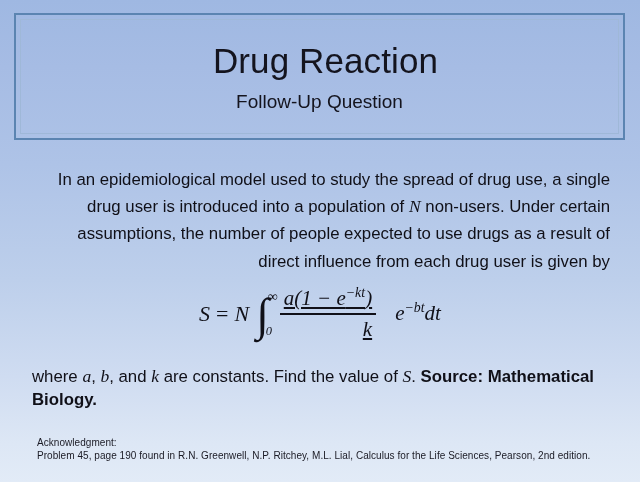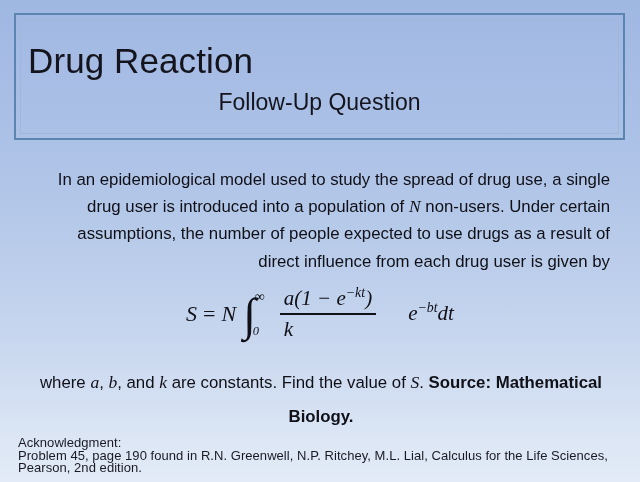--- a/index.html
+++ b/index.html
@@ -48,33 +48,34 @@
     bottom: 4px;
     border: 1px solid #9fb8d8;
     box-sizing: border-box;
     pointer-events: none;
   }
   .title-text {
     position: absolute;
     left: 12px;
     right: 0;
     top: 25px;
+    text-align: center;
     font-size: 35px;
     line-height: 42px;
     color: #14141e;
     font-weight: 400;
     letter-spacing: 0.1px;
   }
   .subtitle-text {
     position: absolute;
     left: 0;
     right: 0;
     top: 75px;
     text-align: center;
-    font-size: 23px;
+    font-size: 19px;
     line-height: 24px;
     color: #14141e;
     font-weight: 400;
   }
 
   
   .body-para {
     position: absolute;
     left: 32px;
     top: 166px;
@@ -147,23 +148,24 @@
   .int-bot {
     display: block;
     font-size: 12.5px;
     line-height: 1;
     font-style: italic;
     padding-left: 0px;
   }
   .frac {
     display: inline-flex;
     flex-direction: column;
-    align-items: flex-start;
-    margin: 0 13px;
+    align-items: flex-end;
+    margin: 0 0;
     vertical-align: middle;
+    text-decoration: underline;
   }
   .frac-num {
     padding: 0 4px 2px 4px;
     font-size: 21px;
     white-space: nowrap;
   }
   .frac-bar {
     width: 100%;
     height: 1.4px;
     background: #101018;
@@ -185,35 +187,34 @@
     font-family: Liberation Serif, serif;
   }
 
   
   .closing {
     position: absolute;
     left: 32px;
     top: 365px;
     width: 578px;
     font-size: 16.8px;
-    line-height: 34px;
+    line-height: 23px;
     color: #101018;
-    text-align: center;
   }
   .closing b {
     font-weight: 700;
   }
 
   
   .ack {
     position: absolute;
-    left: 18px;
+    left: 37px;
     top: 437px;
     width: 590px;
-    font-size: 13px;
+    font-size: 10px;
     line-height: 12.6px;
     color: #1a1a24;
     letter-spacing: 0.05px;
   }
 </style>
 </head>
 <body>
 
 <div class="slide">
 

